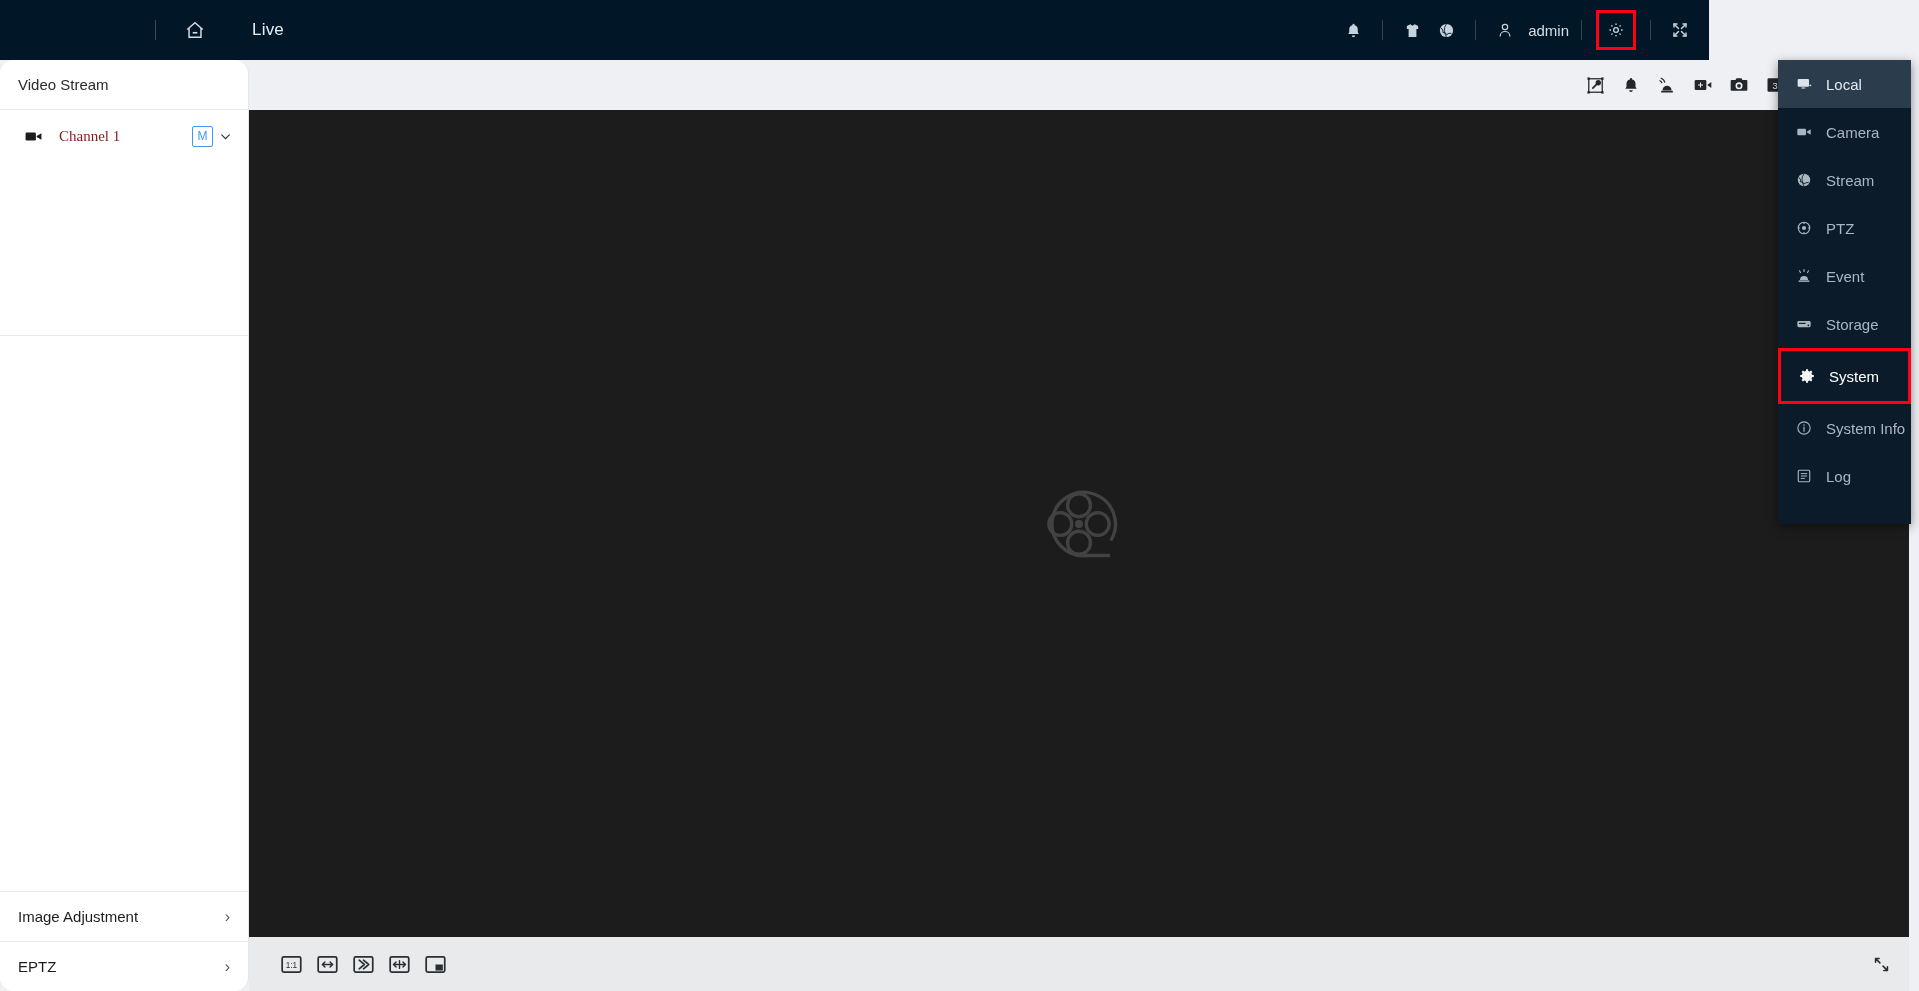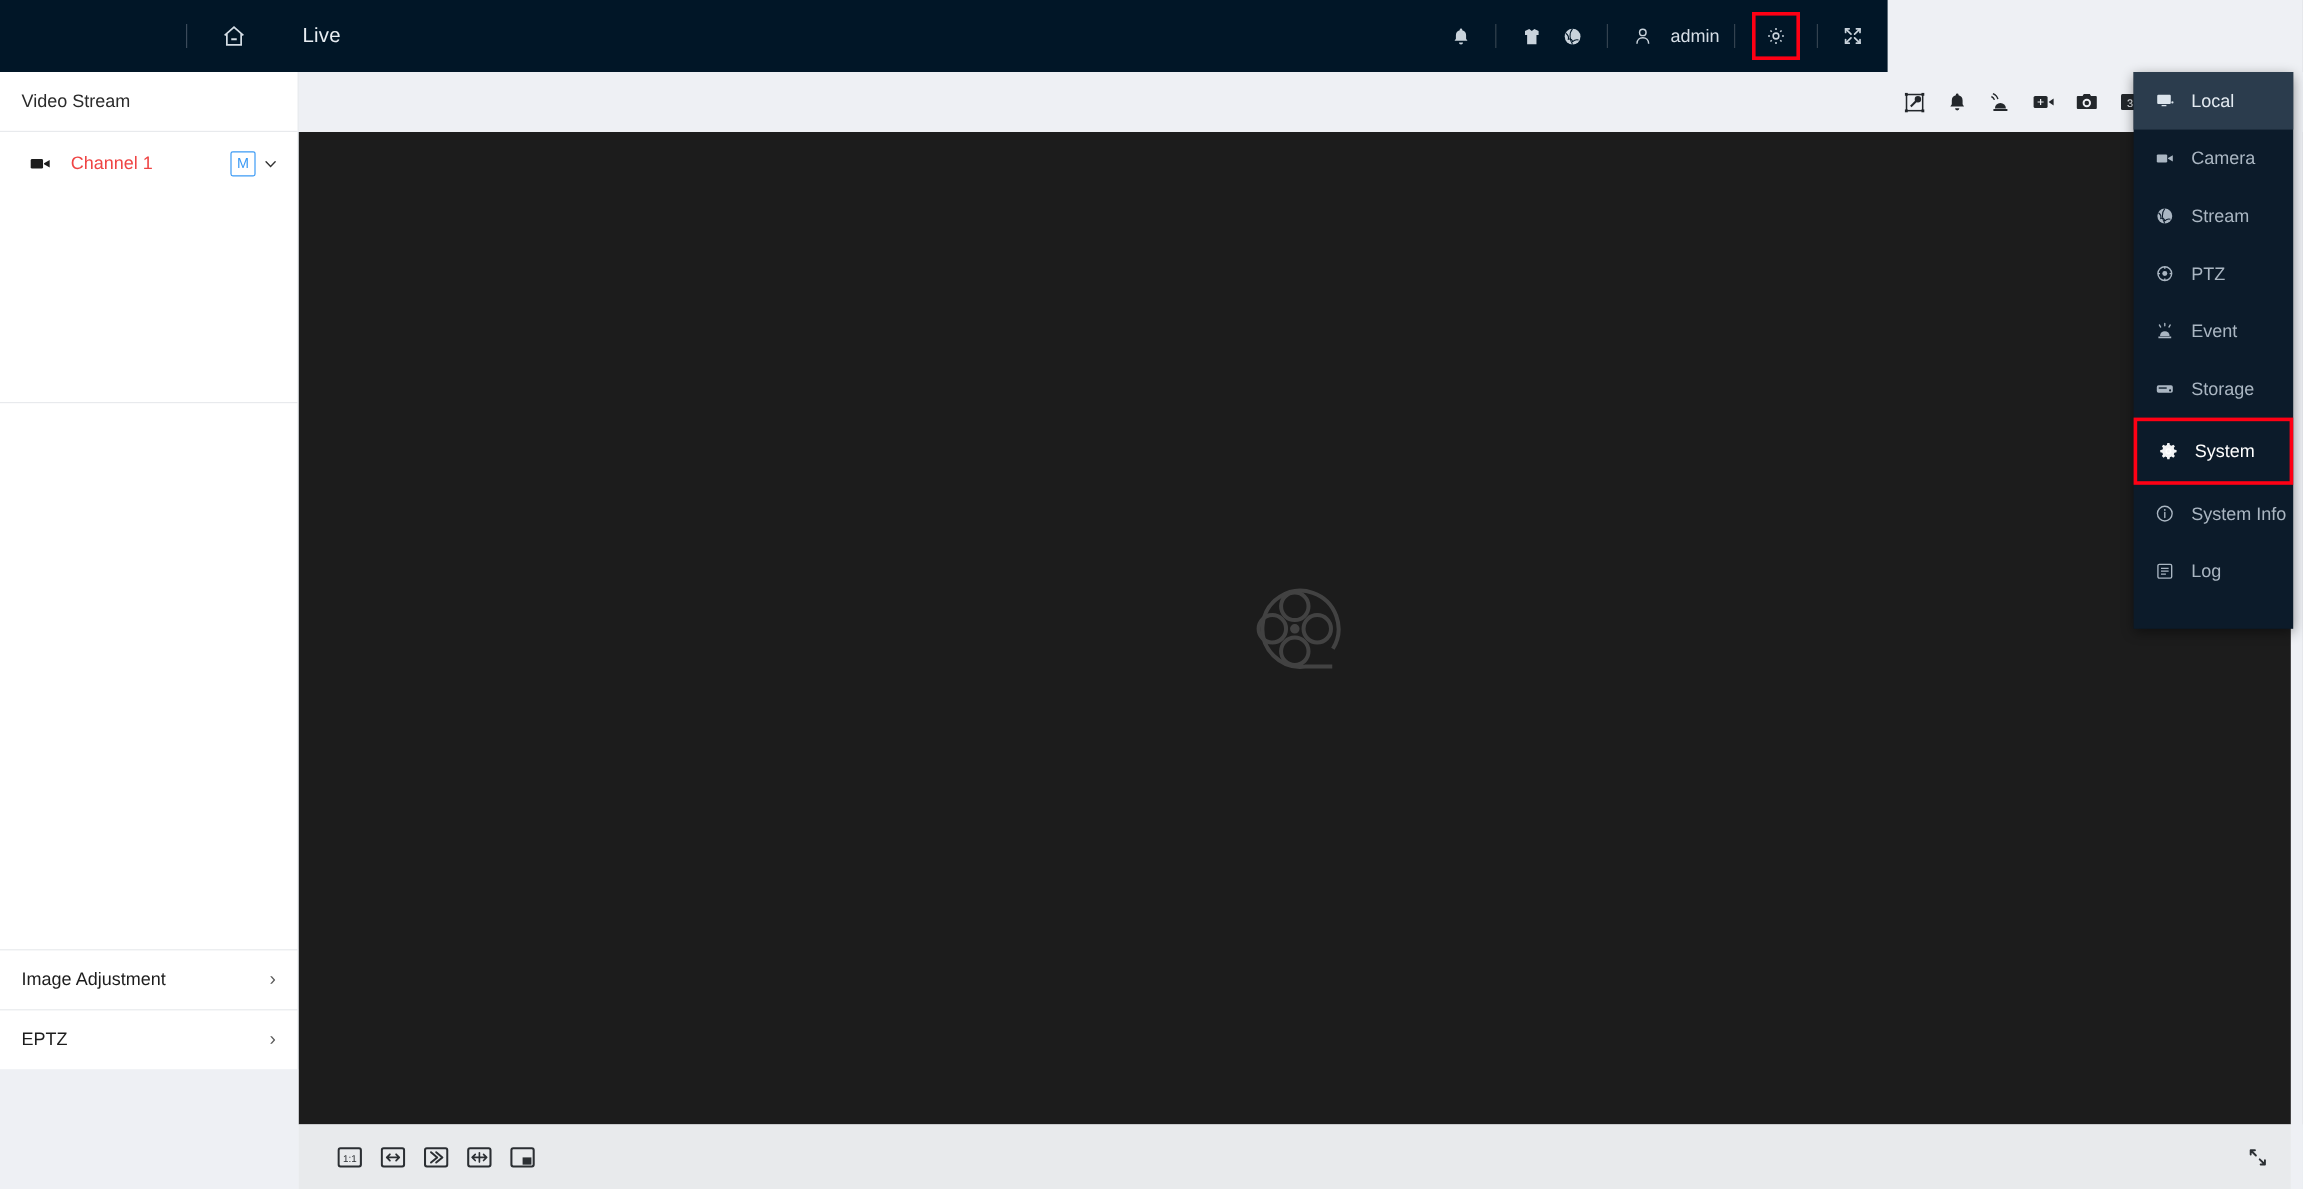--- a/index.html
+++ b/index.html
@@ -8,21 +8,21 @@
     height: 991px;
     overflow: hidden;
     font-family: "Liberation Sans", sans-serif;
     background: #eef0f4;
   }
 
   
   .header {
     position: absolute;
     top: 0; left: 0;
-    width: 1573px;
+    width: 1709px;
     height: 60px;
     background: #011627;
     display: flex;
     align-items: center;
   }
   .hdr-left {
     display: flex;
     align-items: center;
     height: 60px;
   }
@@ -77,46 +77,48 @@
   }
   .gear-wrap.highlight {
     border: 3px solid #ff0014;
   }
 
   
   .sidebar {
     position: absolute;
     top: 60px; left: 0;
     width: 249px;
-    height: 831px;
+    height: 931px;
     background: #ffffff;
     border-right: 1px solid #e3e6ea;
+    border-radius: 14px;
   }
   .sb-title {
     height: 50px;
     display: flex;
     align-items: center;
     padding-left: 18px;
     font-size: 15px;
     color: #2b2b2b;
     border-bottom: 1px solid #e8eaed;
   }
   .sb-channel {
     height: 52px;
     display: flex;
     align-items: center;
     padding: 0 16px 0 24px;
     cursor: pointer;
   }
   .sb-cam-icon { color: #1d1d1d; display:flex; align-items:center; }
   .sb-channel-label {
     font-size: 15px;
-    color: #ef4444;
+    color: #7f1d1d;
     margin-left: 16px;
     flex: 1;
+    font-family: Liberation Serif, serif;
   }
   .stream-badge {
     width: 21px; height: 21px;
     border: 1px solid #3d9bf5;
     color: #3d9bf5;
     font-size: 12px;
     display: flex; align-items: center; justify-content: center;
     border-radius: 2px;
     cursor: pointer;
   }

